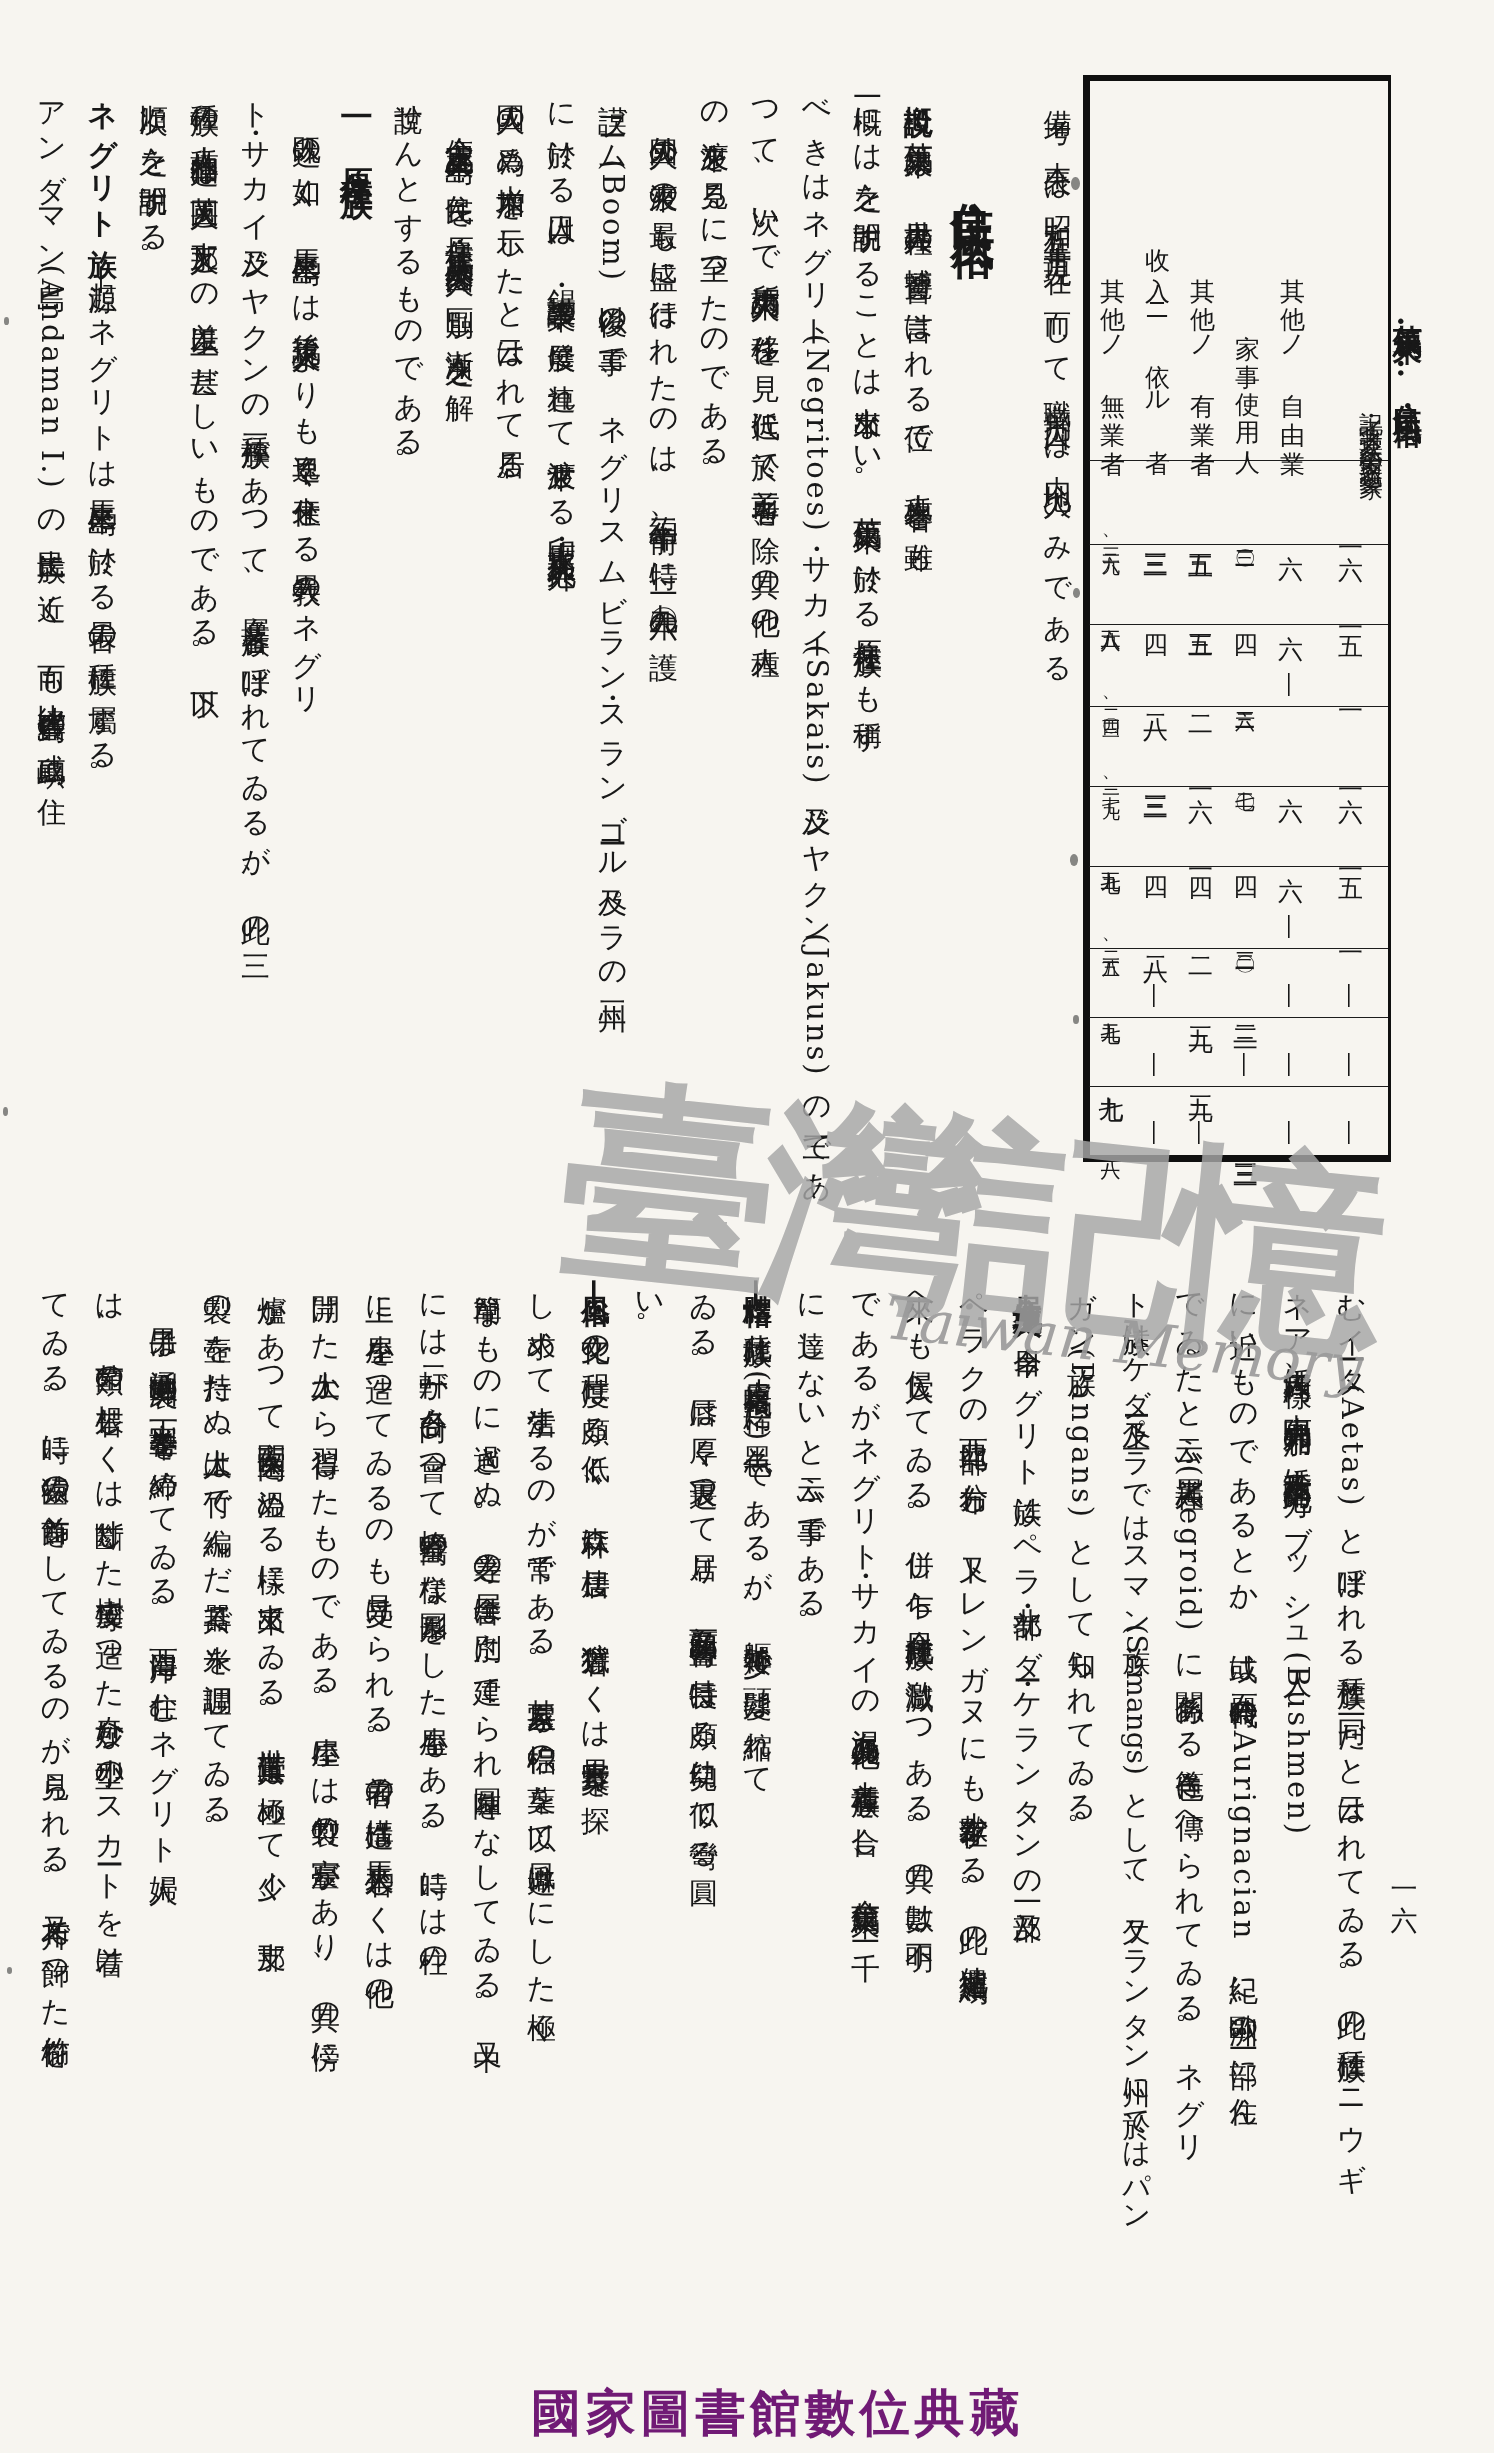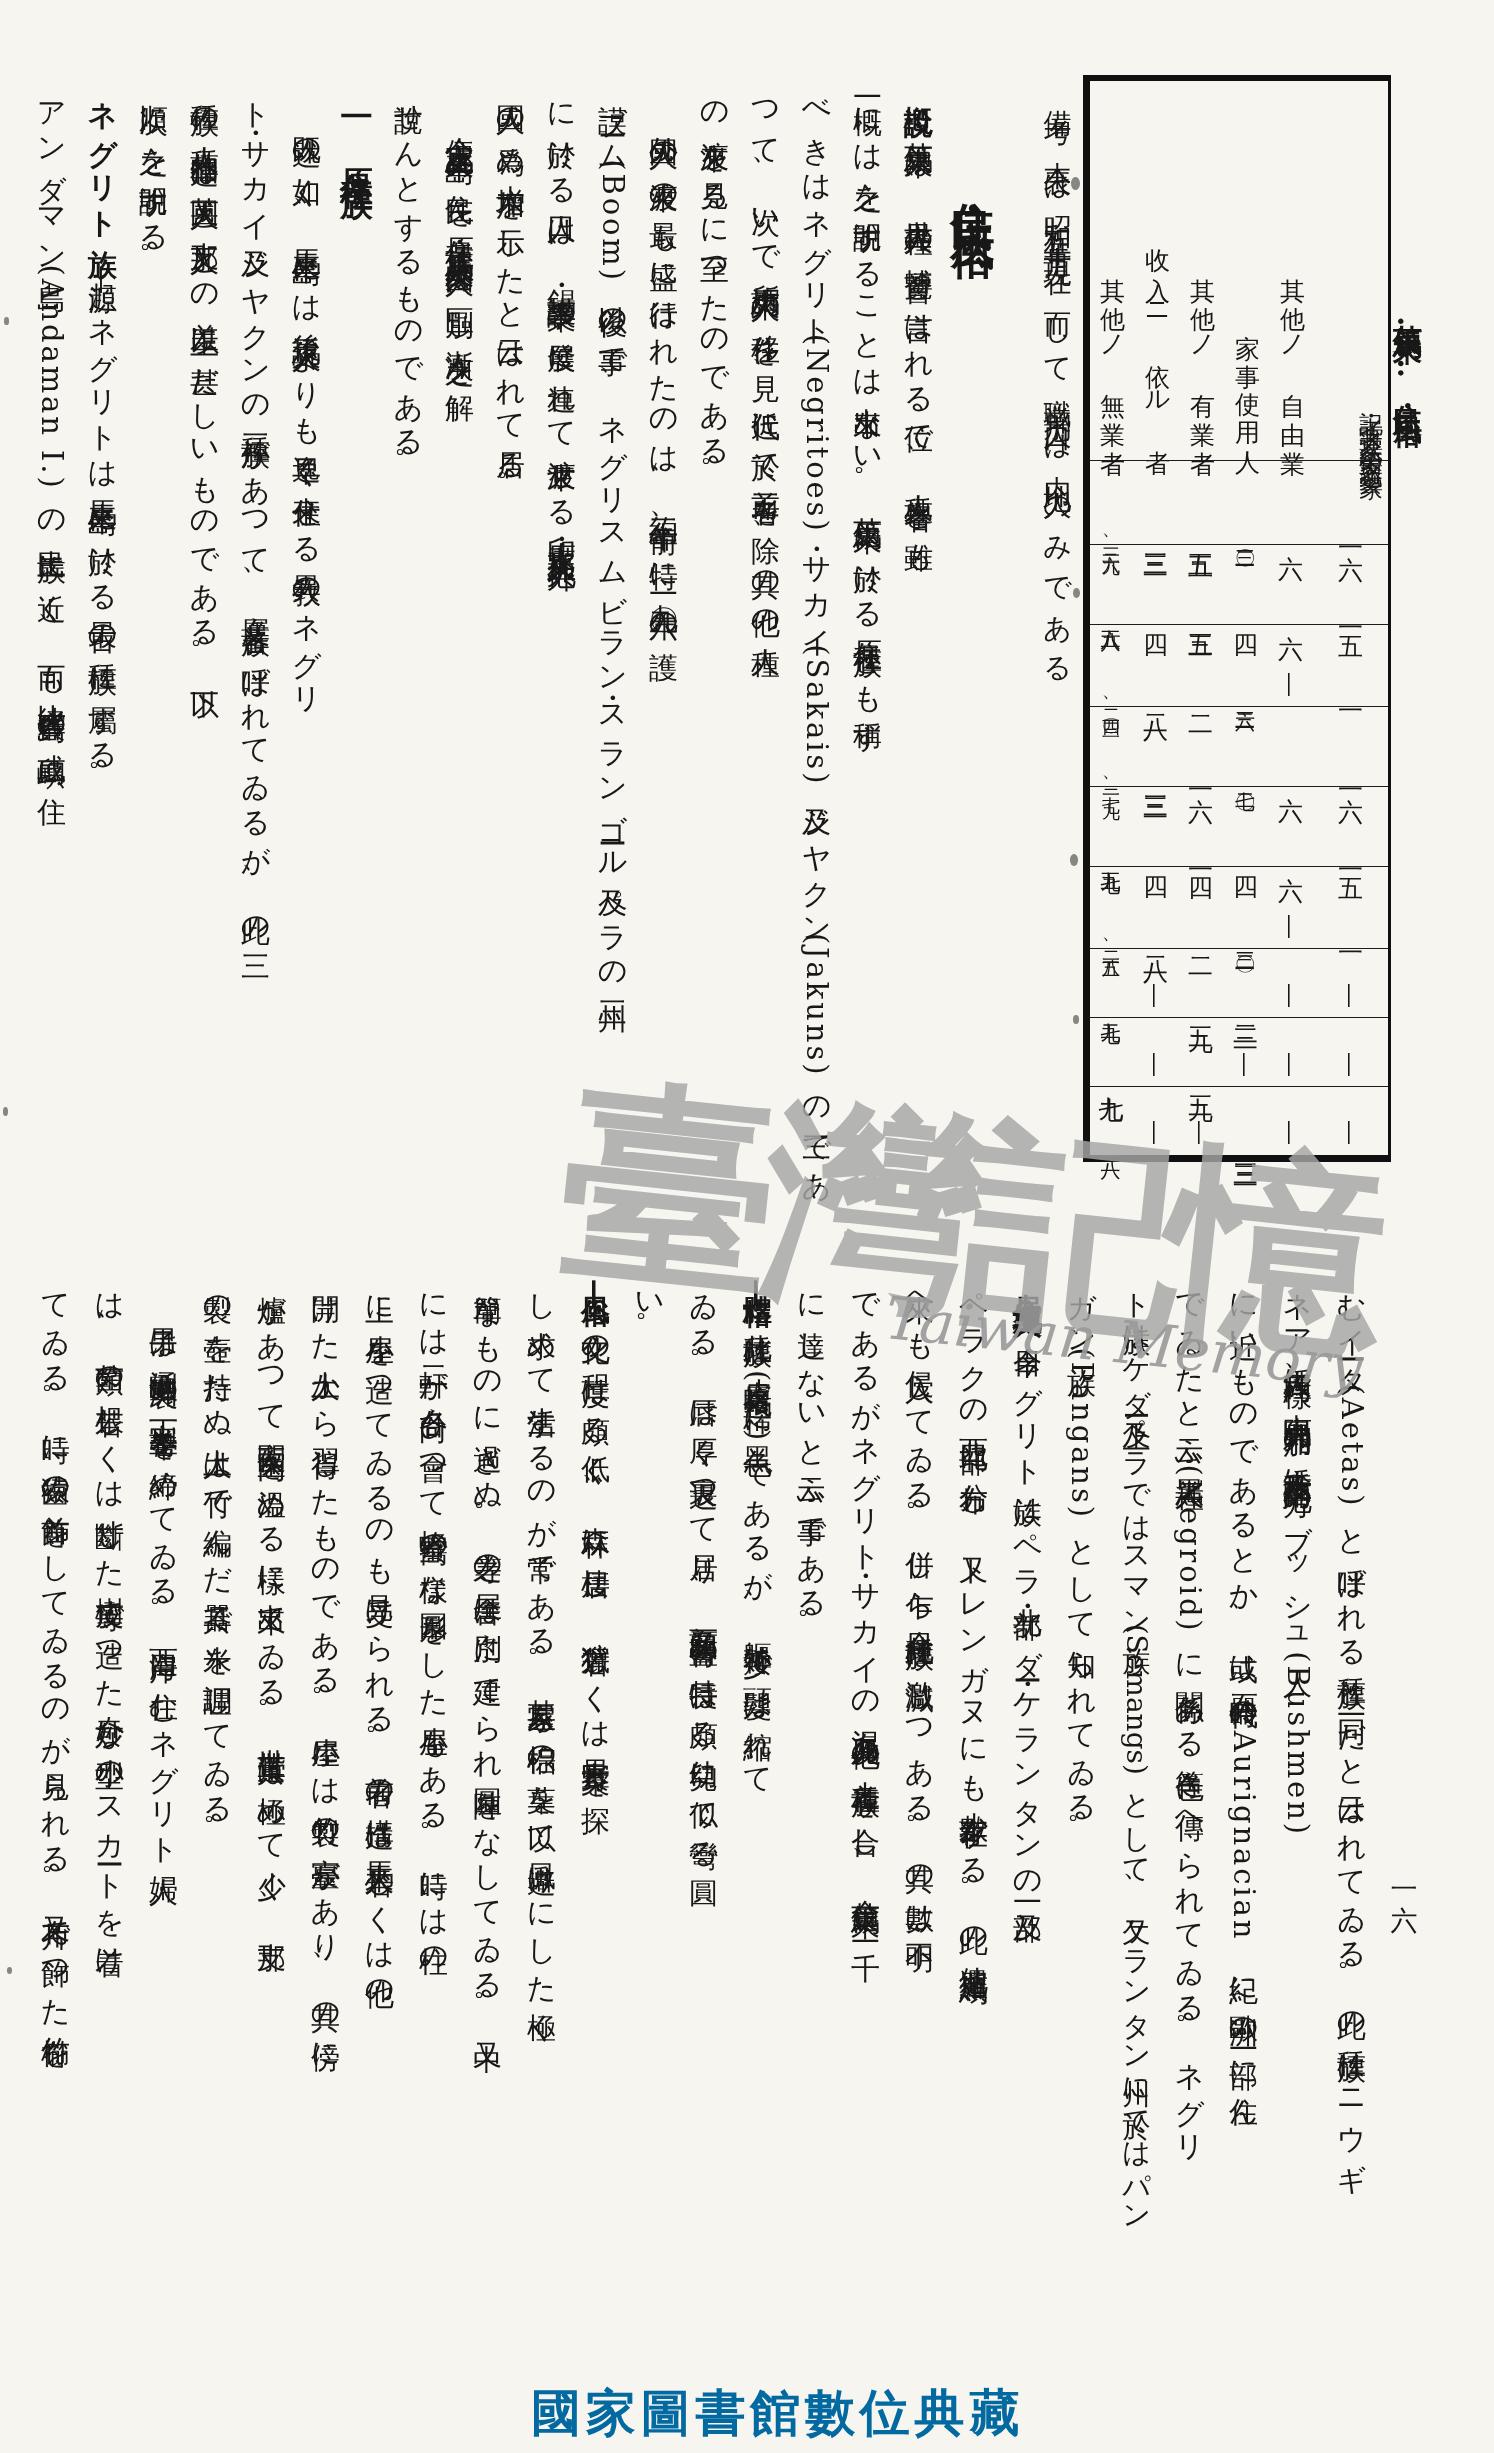--- a/index.html
+++ b/index.html
@@ -80,21 +80,21 @@
     font-weight:bold;white-space:nowrap;pointer-events:none;
   }
   .wm-latin{
     position:absolute;left:889px;top:1283px;
     font-size:59px;font-style:italic;color:#9a9a9a;opacity:.9;
     transform:rotate(6deg);transform-origin:0 0;white-space:nowrap;
     pointer-events:none;
   }
   .wm-footer{
     position:absolute;left:531px;top:2380px;
-    font-size:50px;font-weight:bold;color:#0369a1;letter-spacing:4.8px;
+    font-size:50px;font-weight:bold;color:#701a75;letter-spacing:4.8px;
     font-family:"DejaVu Sans","Liberation Sans",sans-serif;white-space:nowrap;
   }
   
   .speck{position:absolute;background:#2a2a2a;border-radius:50%;opacity:.55;}
 </style>
 </head>
 <body>
 
 <div class="scan">
 

